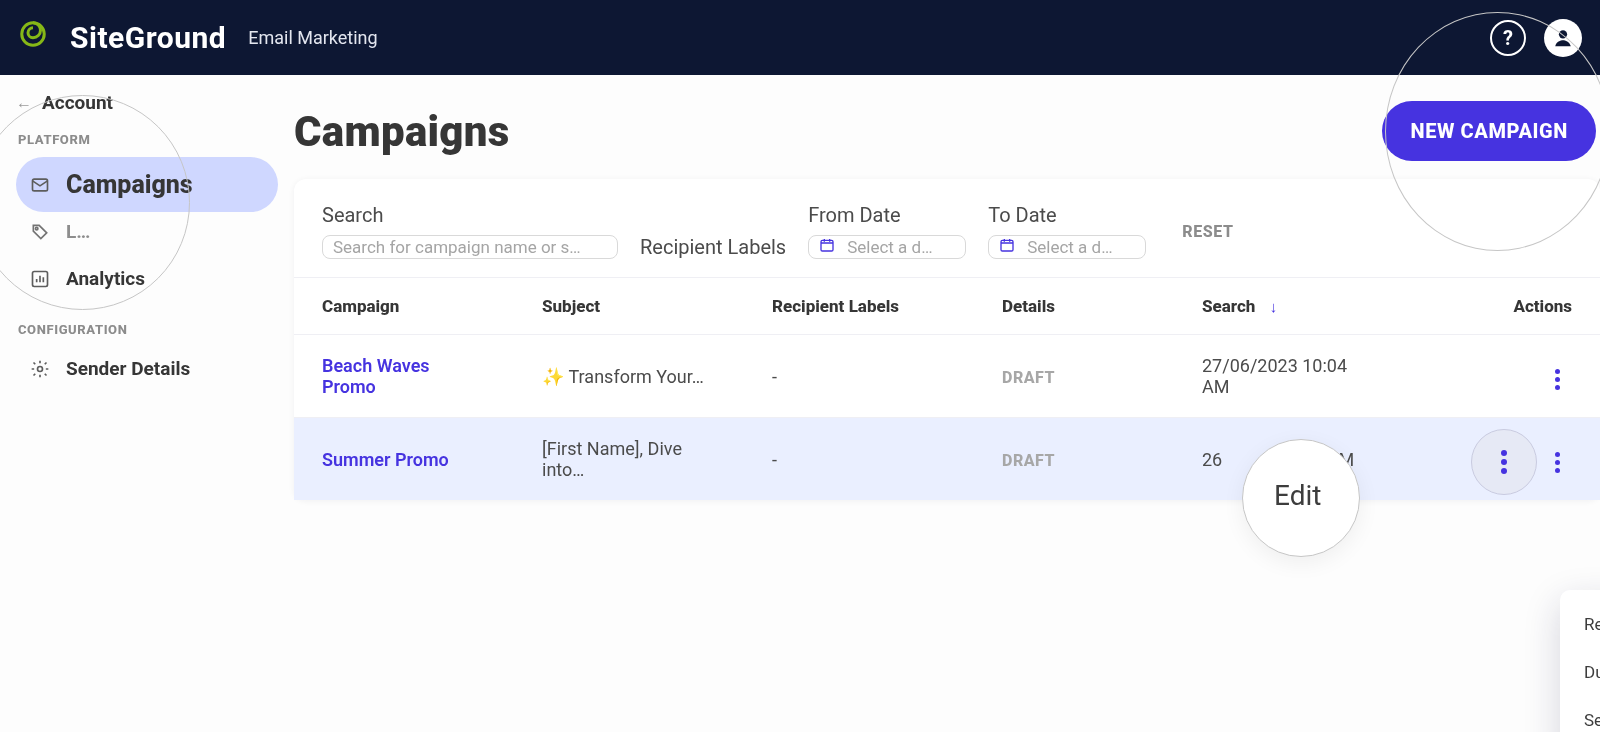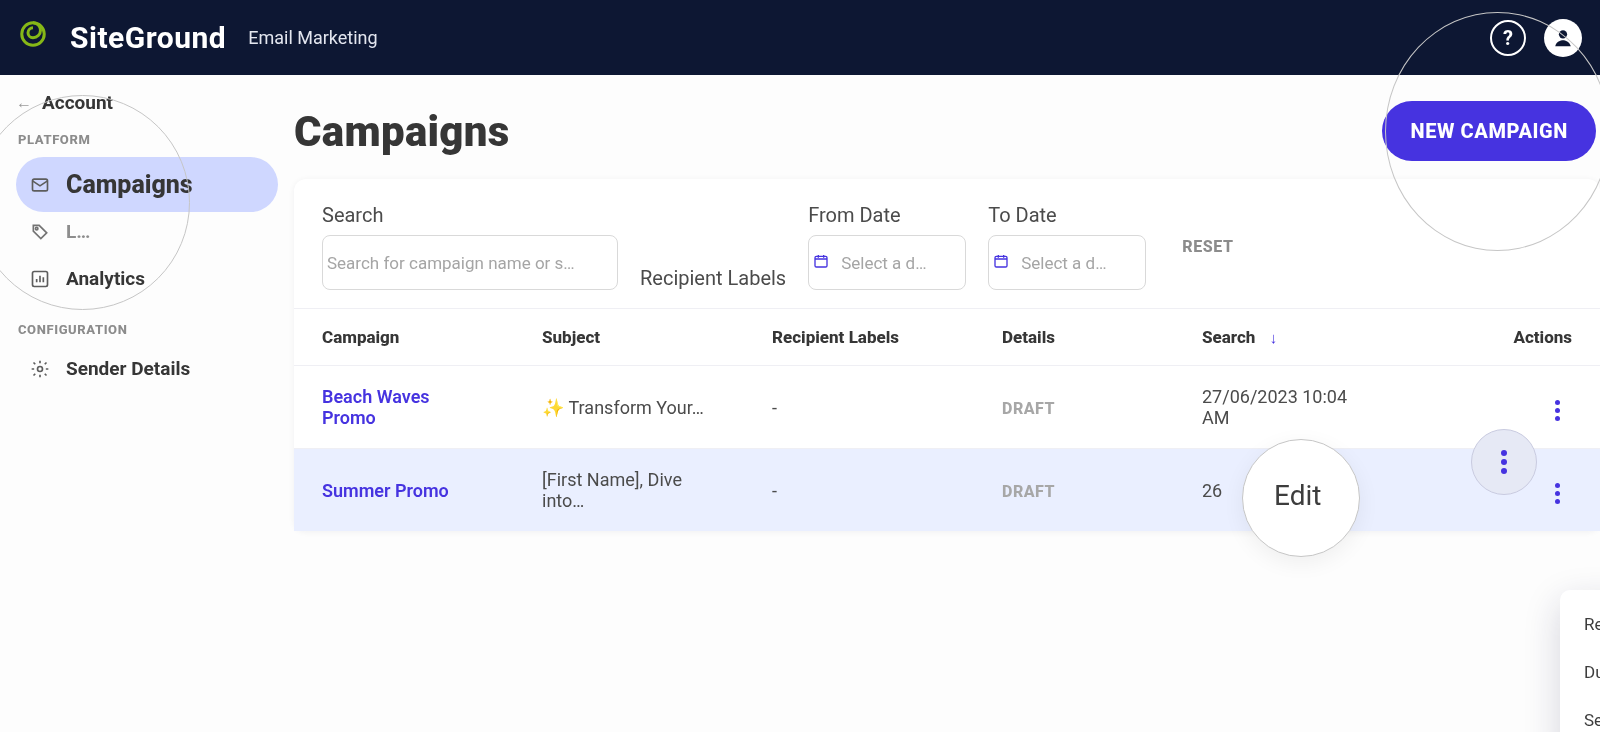--- a/index.html
+++ b/index.html
@@ -38,21 +38,21 @@
   .main{flex:1;padding:26px 0 0 0;position:relative;}
   .page-head{display:flex;align-items:center;padding:0 4px 18px 0;}
   .page-title{font-size:42px;font-weight:900;color:#363636;letter-spacing:.3px;}
   .new-btn{margin-left:auto;background:#4633e0;color:#fff;border:none;font-size:20px;font-weight:800;letter-spacing:.6px;padding:18px 28px;border-radius:36px;cursor:pointer;white-space:nowrap;}
 
   
   .card{background:#fff;border-radius:12px;box-shadow:0 1px 6px rgba(26,26,50,.06);margin-right:0;}
   .filters{display:flex;gap:22px;padding:24px 28px 18px 28px;align-items:flex-end;}
   .fgroup{display:flex;flex-direction:column;gap:8px;}
   .fgroup label{font-size:20px;color:#4b4b4b;}
-  .input{height:55px;border:1px solid #d9d9d9;border-radius:8px;padding:0 4px;font-size:17px;color:#4b4b4b;background:#fff;}
+  .input{height:24px;border:1px solid #d9d9d9;border-radius:8px;padding:0 10px;font-size:17px;color:#4b4b4b;background:#fff;}
   .input::placeholder{color:#a5a5a5;}
   .search-in{width:296px;}
   .select-like{width:296px;display:flex;align-items:center;justify-content:space-between;}
   .select-like span{color:#a5a5a5;font-size:17px;}
   .chev{color:#4633e0;font-size:14px;}
   .date-in{width:158px;display:flex;align-items:center;gap:12px;}
   .cal{color:#4633e0;font-size:16px;}
   .date-ph{color:#a5a5a5;font-size:17px;white-space:nowrap;overflow:hidden;text-overflow:ellipsis;}
   .reset-btn{margin-left:8px;border:none;background:none;font-weight:800;font-size:16px;color:#8c8c8c;letter-spacing:.6px;align-self:center;padding:10px 6px;cursor:pointer;}
 

